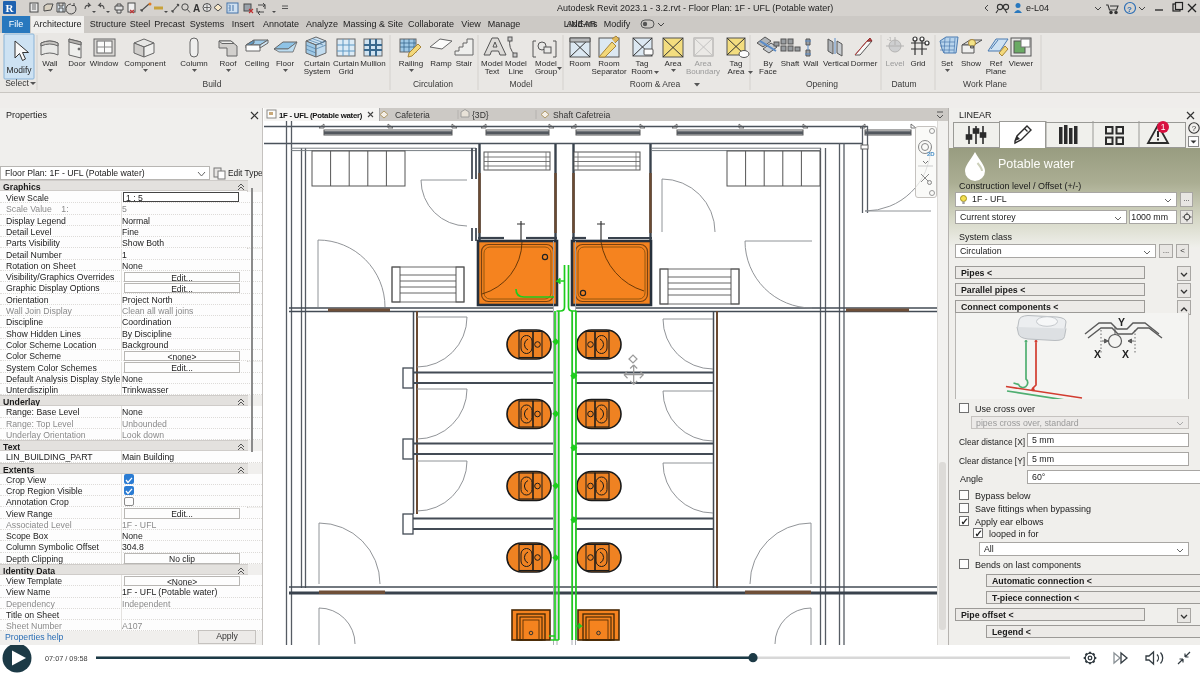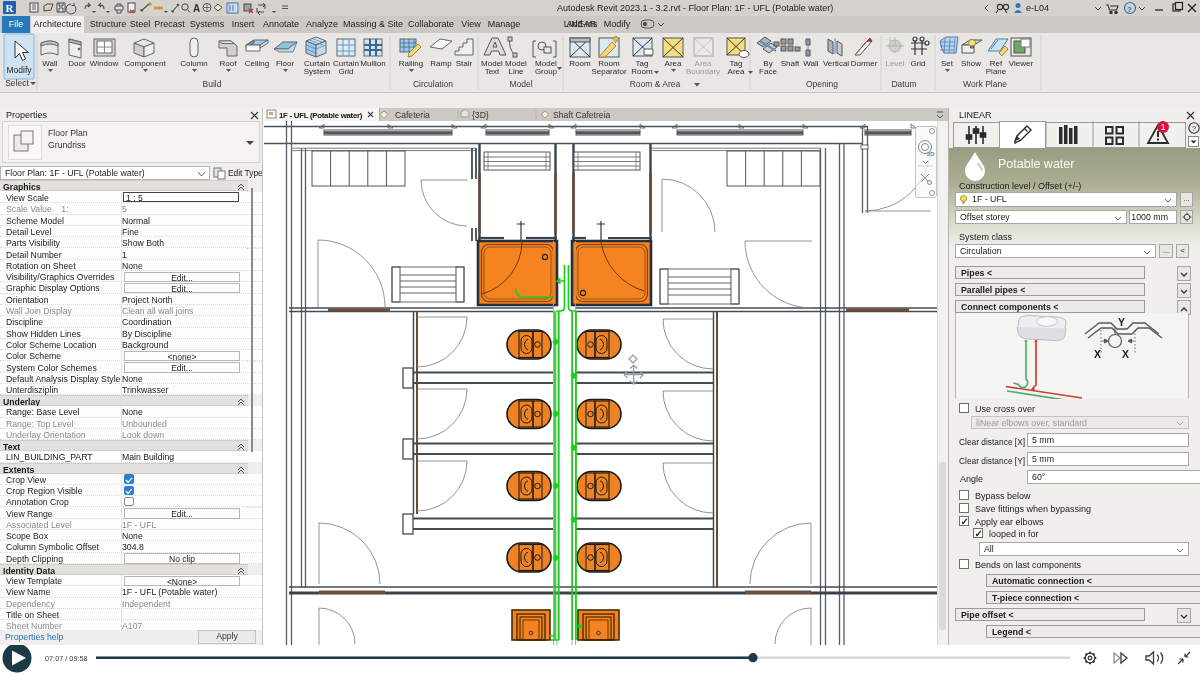--- a/index.html
+++ b/index.html
@@ -352,32 +352,20 @@
     </g>
     <path d="M694 50 l3 3.5 l3 -3.5 z" fill="#555"></path>
   </svg>
   </div>
   <div id="gapstrip" class="abs"></div>
   <div id="props" class="abs">
     <div style="position:absolute;left:6px;top:2px;font-size:9px;color:#222">Properties</div>
     <svg width="9" height="9" style="position:absolute;left:250px;top:3px">
         <path d="M1 1 l7 7 M1 8 l7 -7" stroke="#333" stroke-width="1.2"></path>
       </svg>
-    <div style="position:absolute;left:2px;top:13px;width:258px;height:42px;background:#f4f3f1;border:1px solid #d4d1ce">
-      <div style="position:absolute;left:5px;top:3px;width:34px;height:35px;background:#f9f8f7;border:1px solid #dedcd9"></div>
-      <svg width="28" height="28" style="position:absolute;left:9px;top:7px">
-        <rect x="2" y="6" width="14" height="16" fill="#eceae8" stroke="#777"></rect>
-        <rect x="9" y="2" width="12" height="13" fill="#f4f3f1" stroke="#777"></rect>
-      </svg>
-      <div style="position:absolute;left:45px;top:6px;font-size:8.7px;color:#333">Floor Plan</div>
-      <div style="position:absolute;left:45px;top:18px;font-size:8.7px;color:#333">Grundriss</div>
-      <svg width="10" height="8" style="position:absolute;right:4px;top:17px">
-          <path d="M1 2 l4 4 l4 -4 z" fill="#444"></path>
-        </svg>
-    </div>
     <div style="position:absolute;left:0px;top:58px;width:210px;height:14px;background:#fff;border:1px solid #b8b6b3;font-size:8.7px;line-height:13px">
       <span style="padding-left:4px">Floor Plan: 1F - UFL (Potable water)</span>
       <svg width="9" height="7" style="position:absolute;right:3px;top:4px">
           <path d="M1 1 l3.5 4 l3.5 -4" stroke="#666" fill="none"></path>
         </svg>
     </div>
     <svg width="16" height="14" style="position:absolute;left:213px;top:58px">
       <rect x="1" y="2" width="7" height="9" fill="#e8e6e4" stroke="#777"></rect>
         <rect x="5" y="5" width="7" height="8" fill="#fdfdfd" stroke="#777"></rect>
     </svg>
@@ -391,21 +379,21 @@
       </div>
 <div class="prow" style="top:84.0px">
         <span class="plabel ">View Scale</span>
         <span class="pvalue" style="left:123px;top:0px;width:116px;border:1px solid #444;background:#fff;padding-left:2px;height:10.3px">1 : 5</span>
       </div>
 <div class="prow" style="top:95.3px">
         <span class="plabel gray">Scale Value&nbsp;&nbsp;&nbsp;&nbsp;1:</span>
         <span class="pvalue gray">5</span>
       </div>
 <div class="prow" style="top:106.6px">
-        <span class="plabel ">Scheme Model</span>
+        <span class="plabel ">Display Legend</span>
         <span class="pvalue ">Normal</span>
       </div>
 <div class="prow" style="top:117.9px">
         <span class="plabel ">Detail Level</span>
         <span class="pvalue ">Fine</span>
       </div>
 <div class="prow" style="top:129.2px">
         <span class="plabel ">Parts Visibility</span>
         <span class="pvalue ">Show Both</span>
       </div>
@@ -930,21 +918,21 @@
           <circle cx="5.5" cy="4.5" r="3" fill="#f5e050" stroke="#a09020"></circle>
           <rect x="4.3" y="7.5" width="2.4" height="2.5" fill="#a0a0a0"></rect>
         </svg>
       <span style="padding-left:16px">1F - UFL</span>
       <svg width="8" height="6" style="position:absolute;right:4px;top:5px">
           <path d="M1 1 l3 3 l3 -3" stroke="#666" fill="none"></path>
         </svg>
     </div>
     <div class="lbtn" style="left:231px;top:84px;width:13px;height:15px">...</div>
     <div class="ldrop" style="left:6px;top:102px;width:172px;height:14px">
-      <span style="padding-left:4px">Offset storey</span>
+      <span style="padding-left:4px">Current storey</span>
       <svg width="8" height="6" style="position:absolute;right:4px;top:5px">
           <path d="M1 1 l3 3 l3 -3" stroke="#666" fill="none"></path>
         </svg>
     </div>
     <div style="position:absolute;left:180px;top:102px;width:48px;height:14px;background:#fff;border:1px solid #a8a6a3;font-size:8.8px;text-align:right;line-height:13px"><span style="padding-right:8px">1000 mm</span></div>
     <div class="lbtn" style="left:231px;top:102px;width:13px;height:14px"><svg width="10" height="10" style="margin-top:1px">
           <circle cx="5" cy="5" r="2.8" fill="none" stroke="#444"></circle>
           <path d="M5 0.5 v2 M5 7.5 v2 M0.5 5 h2 M7.5 5 h2" stroke="#444"></path>
         </svg></div>
     <div style="position:absolute;left:10px;top:124px;font-size:9px;color:#1a1a1a">System class</div>
@@ -1001,21 +989,21 @@
       </g>
       <g font-size="10.5" font-weight="bold" fill="#222" font-family="Liberation Sans">
         <text x="163" y="13">Y</text>
           <text x="139" y="45">X</text>
           <text x="167" y="45">X</text>
       </g>
     </svg>
 
     <span class="lcb" style="left:10px;top:295px"></span>
     <div style="position:absolute;left:26px;top:296px;font-size:9px">Use cross over</div>
-    <div style="position:absolute;left:22px;top:308px;width:218px;height:13px;background:#eceae8;border:1px solid #c5c2bf;font-size:8.8px;color:#9a9a9a;line-height:12px"><span style="padding-left:4px">liNear elbows over, standard</span><svg width="8" height="6" style="position:absolute;right:4px;top:4px">
+    <div style="position:absolute;left:22px;top:308px;width:218px;height:13px;background:#eceae8;border:1px solid #c5c2bf;font-size:8.8px;color:#9a9a9a;line-height:12px"><span style="padding-left:4px">pipes cross over, standard</span><svg width="8" height="6" style="position:absolute;right:4px;top:4px">
           <path d="M1 1 l3 3 l3 -3" stroke="#aaa" fill="none"></path>
         </svg></div>
     <div style="position:absolute;left:10px;top:329px;font-size:8.4px">Clear distance [X]</div>
     <div style="position:absolute;left:78px;top:325px;width:162px;height:14px;background:#fff;border:1px solid #a8a6a3;font-size:8.8px;line-height:13px"><span style="padding-left:4px">5 mm</span></div>
     <div style="position:absolute;left:10px;top:348px;font-size:8.4px">Clear distance [Y]</div>
     <div style="position:absolute;left:78px;top:344px;width:162px;height:14px;background:#fff;border:1px solid #a8a6a3;font-size:8.8px;line-height:13px"><span style="padding-left:4px">5 mm</span></div>
     <div style="position:absolute;left:11px;top:366px;font-size:9px">Angle</div>
     <div class="ldrop" style="left:78px;top:362px;width:193px;height:14px"><span style="padding-left:4px">60°</span><svg width="8" height="6" style="position:absolute;right:4px;top:5px">
           <path d="M1 1 l3 3 l3 -3" stroke="#666" fill="none"></path>
         </svg></div>

